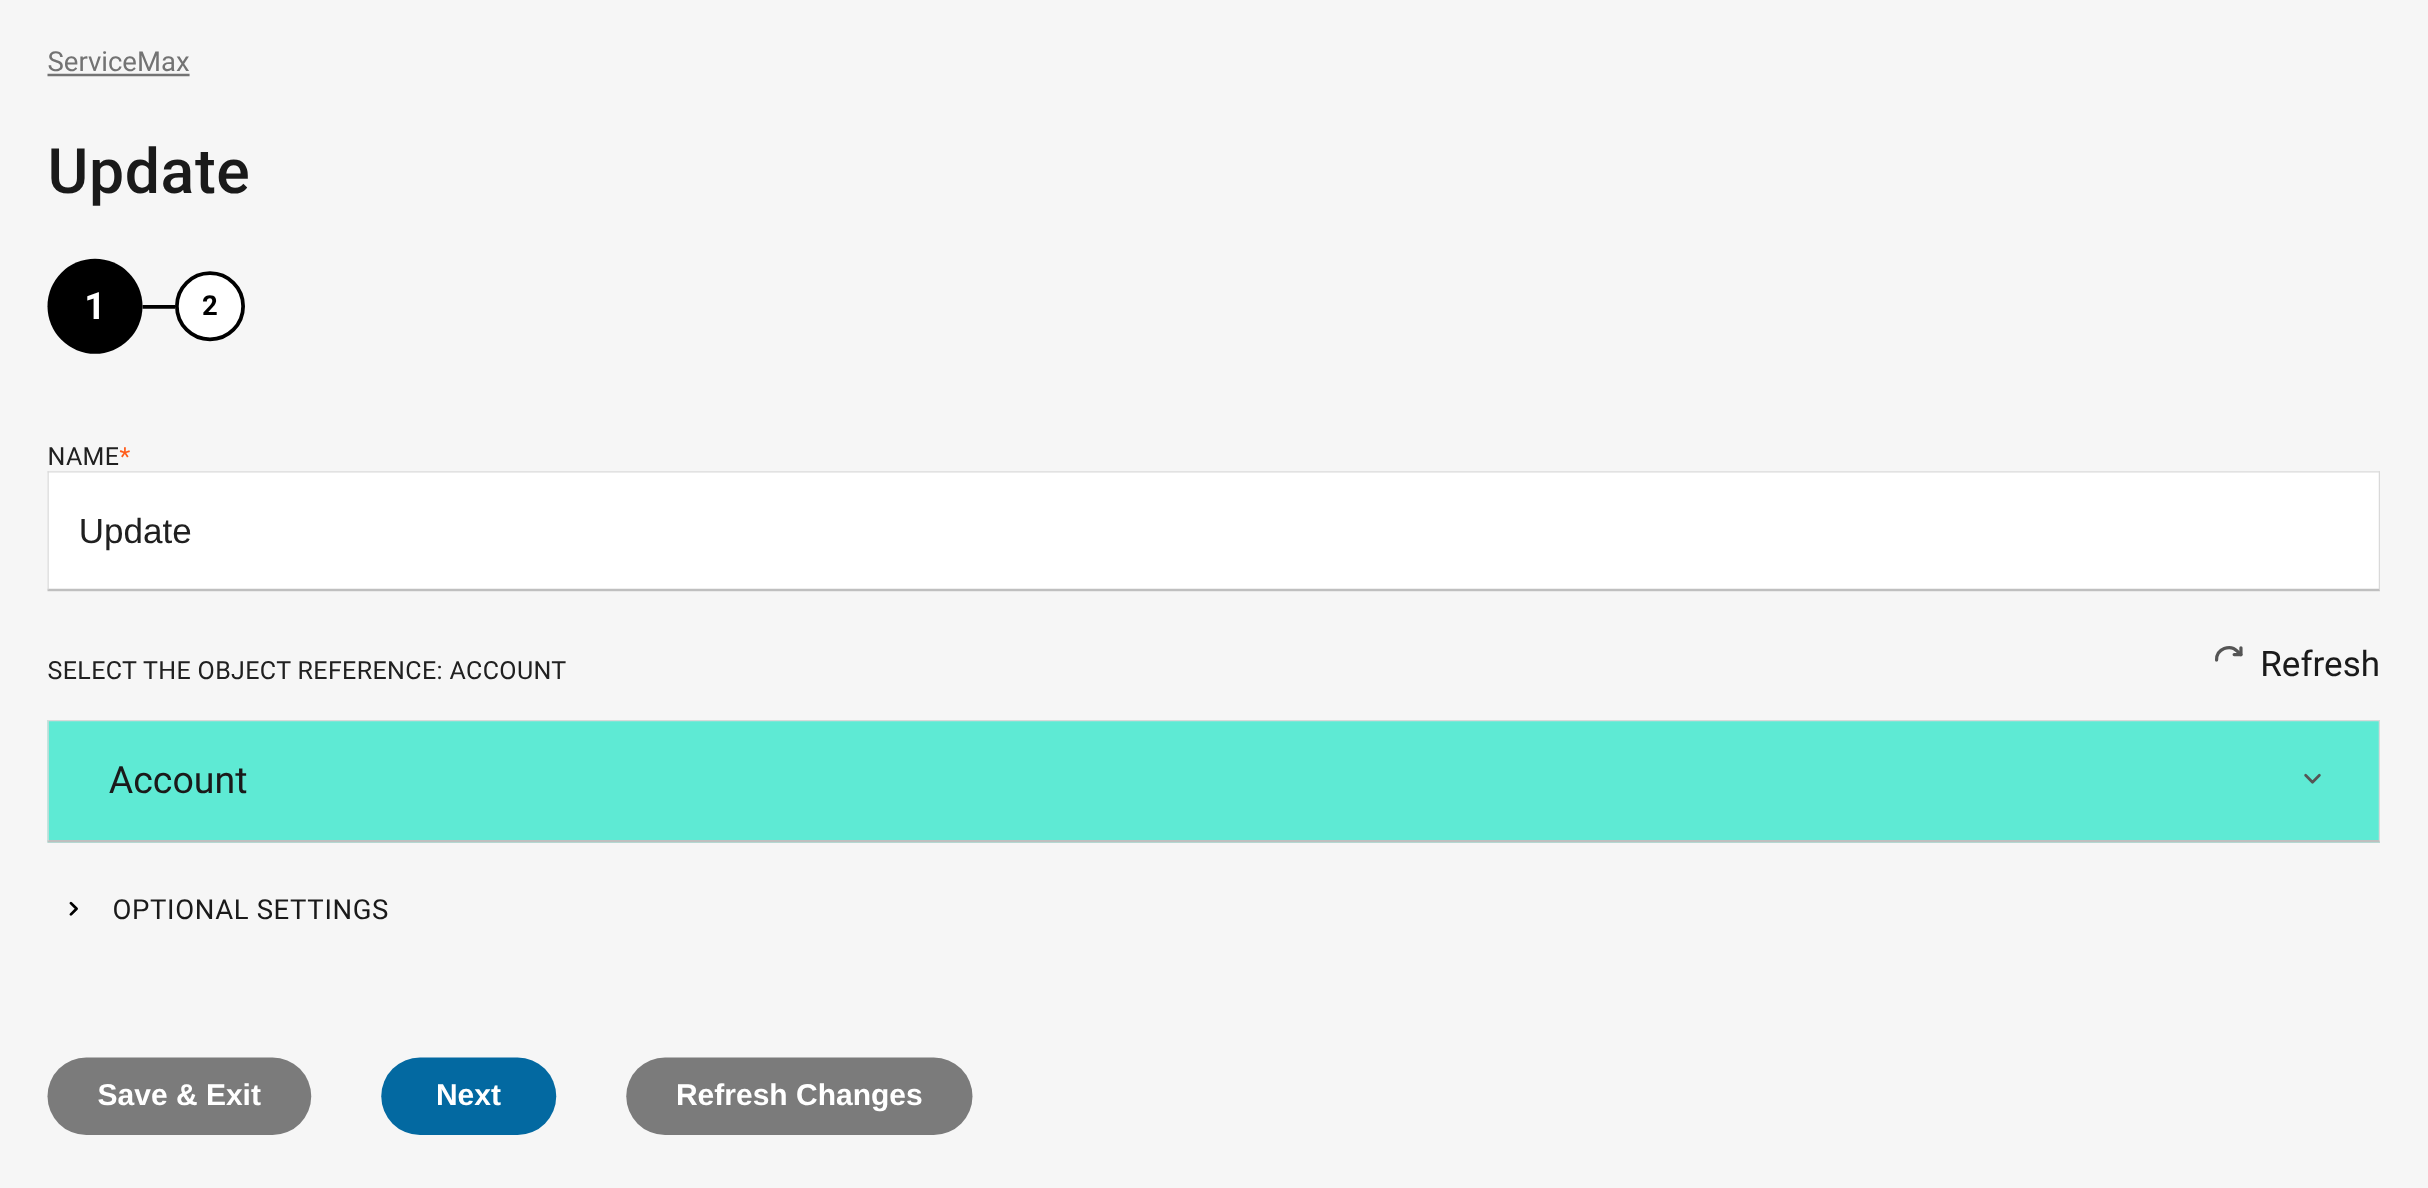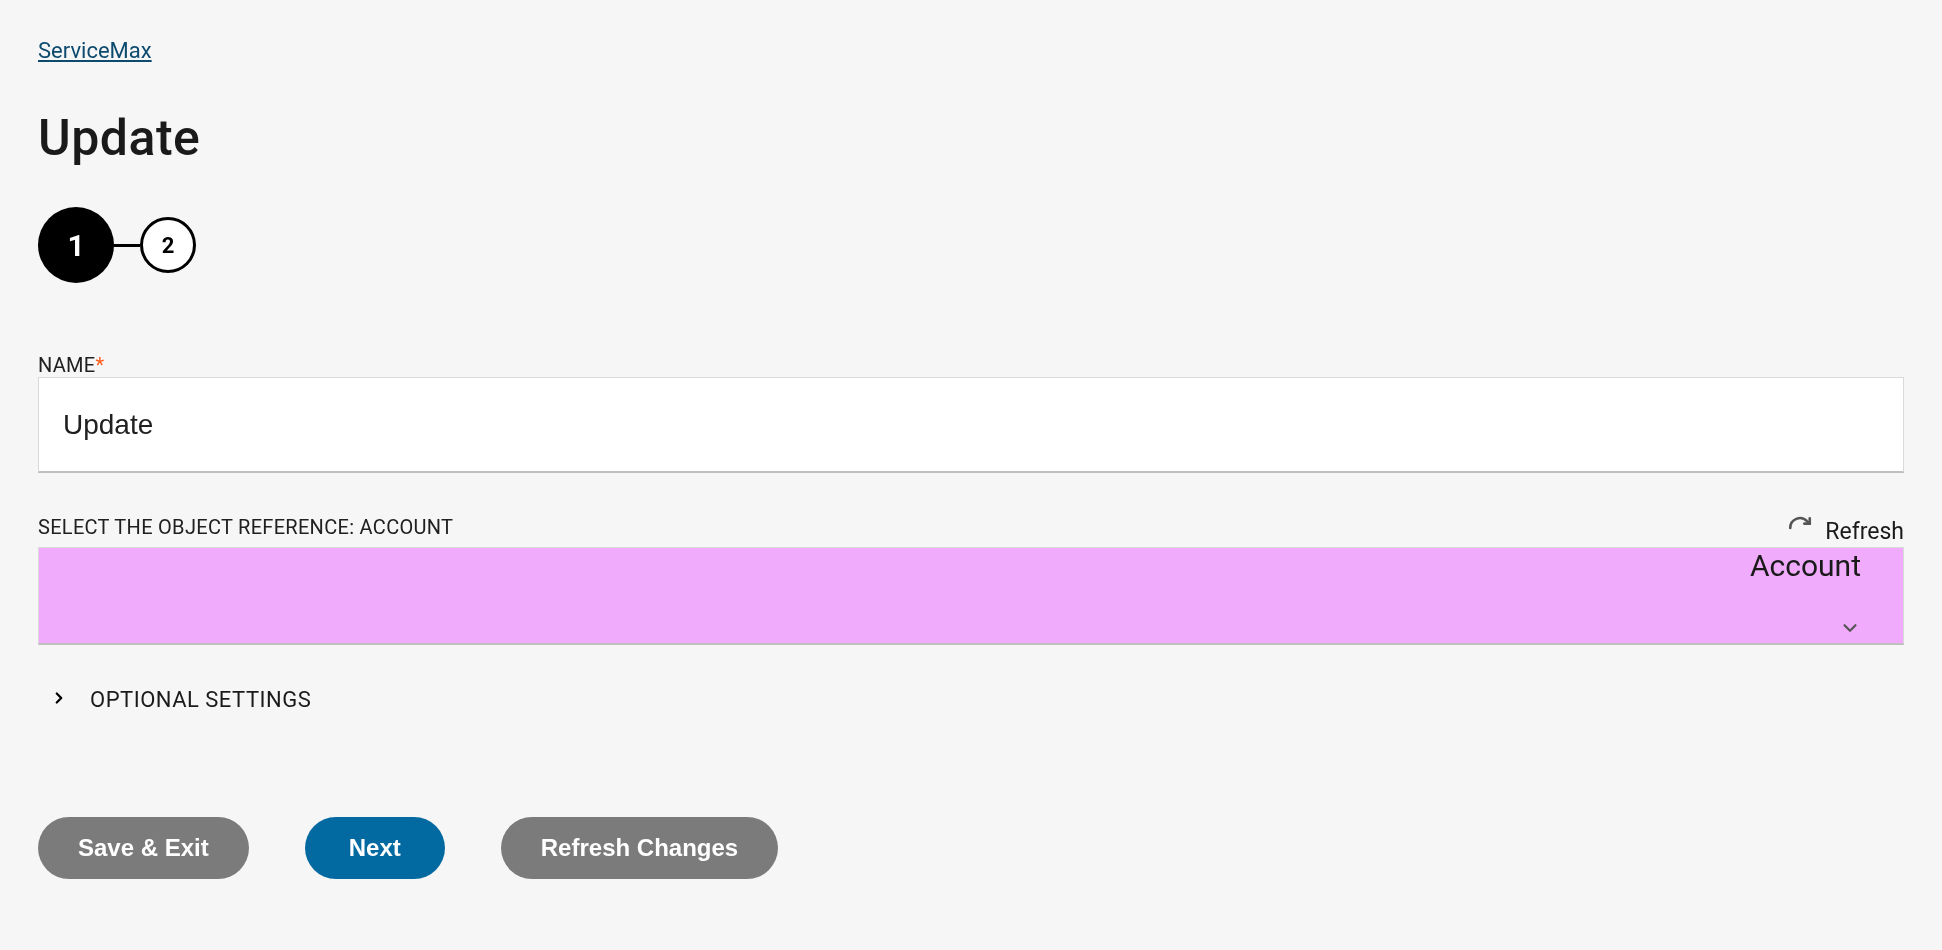--- a/index.html
+++ b/index.html
@@ -9,21 +9,21 @@
     background: #f6f6f6;
     font-family: "Segoe UI", Roboto, "Helvetica Neue", Arial, sans-serif;
     color: #202020;
   }
   .page {
     padding: 38px 38px 40px 38px;
   }
   .breadcrumb {
     font-size: 22px;
     text-decoration: underline;
-    color: #0c4a6e;
+    color: #737373;
     cursor: pointer;
     display: inline-block;
     margin-bottom: 46px;
   }
   .page-title {
     font-size: 50px;
     font-weight: 500;
     letter-spacing: 0.5px;
     color: #1a1a1a;
     margin-bottom: 40px;
@@ -68,58 +68,57 @@
   .field-block { margin-bottom: 42px; }
   .field-label {
     font-size: 20px;
     letter-spacing: 0.3px;
     color: #202020;
     display: block;
   }
   .req-asterisk { color: #ff5c1a; }
   .label-row {
     display: flex;
-    align-items: flex-start;
+    align-items: flex-end;
     justify-content: space-between;
-    margin-bottom: 0;
+    margin-bottom: 28px;
   }
   .refresh {
     display: flex;
     align-items: center;
     gap: 12px;
-    font-size: 23px;
+    font-size: 28px;
     color: #1a1a1a;
     cursor: pointer;
   }
   .refresh svg { width: 26px; height: 26px; }
 
   .text-input {
     width: 100%;
     height: 96px;
     background: #fff;
     border: 1px solid #d9d9d9;
     border-bottom: 2px solid #bfbfbf;
     padding: 0 24px;
     font-size: 28px;
     color: #202020;
     outline: none;
   }
 
   .select-box {
     width: 100%;
     height: 98px;
-    background: #f0abfc;
+    background: #5eead4;
     border: 1px solid #d9d9d9;
     border-bottom: 2px solid #bfbfbf;
     padding: 0 42px 0 48px;
     display: flex;
-    align-items: flex-end;
+    align-items: center;
     justify-content: space-between;
     cursor: pointer;
-    flex-direction: column;
   }
   .select-value { font-size: 30px; color: #1a1a1a; }
   .select-box svg { width: 22px; height: 22px; }
 
   .optional-row {
     display: flex;
     align-items: center;
     gap: 22px;
     cursor: pointer;
     margin: 28px 0 105px 12px;

